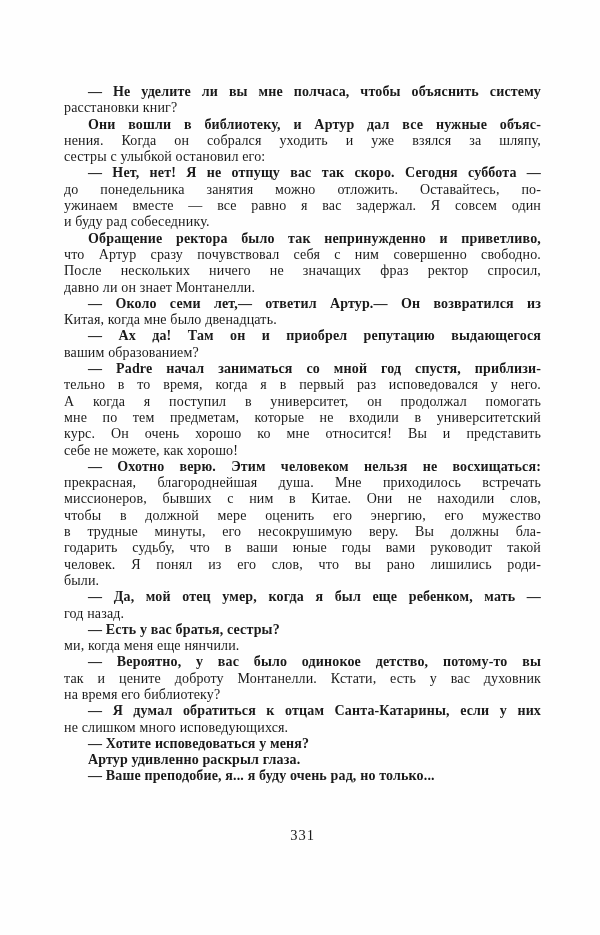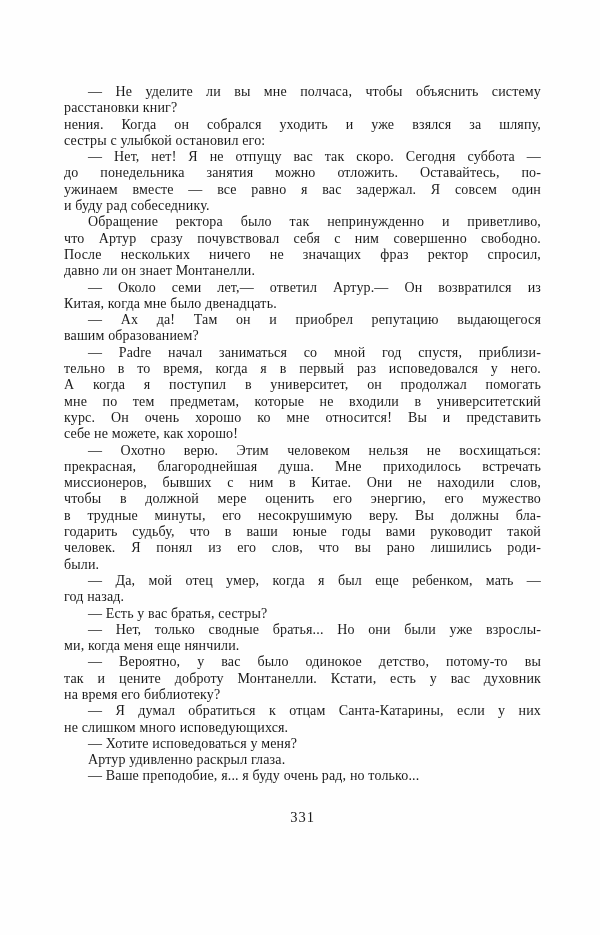--- a/index.html
+++ b/index.html
@@ -29,42 +29,44 @@
     font-size: 14px;
     line-height: 16.3px;
     letter-spacing: 0.15px;
     text-align: justify;
     text-align-last: justify;
     white-space: normal;
     overflow: visible;
   }
   .line.first {
     text-indent: 24px;
+    font-weight: bold;
   }
   .line.last {
     text-align-last: left;
   }
   .page-number {
     position: absolute;
-    top: 809px;
+    top: 827px;
     left: 64px;
     width: 477px;
     text-align: center;
     font-size: 14.5px;
     letter-spacing: 1px;
     color: #1a1a1a;
   }
 </style>
 </head>
 <body>
 
 <div class="scan-page">
   <div class="text-block" id="text-block">
       <div class="line first">— Не уделите ли вы мне полчаса, чтобы объяснить систему</div>
       <div class="line last">расстановки книг?</div>
+      <div class="line first">Они вошли в библиотеку, и Артур дал все нужные объяс-</div>
       <div class="line">нения. Когда он собрался уходить и уже взялся за шляпу,</div>
       <div class="line last">сестры с улыбкой остановил его:</div>
       <div class="line first">— Нет, нет! Я не отпущу вас так скоро. Сегодня суббота —</div>
       <div class="line">до понедельника занятия можно отложить. Оставайтесь, по-</div>
       <div class="line">ужинаем вместе — все равно я вас задержал. Я совсем один</div>
       <div class="line last">и буду рад собеседнику.</div>
       <div class="line first">Обращение ректора было так непринужденно и приветливо,</div>
       <div class="line">что Артур сразу почувствовал себя с ним совершенно свободно.</div>
       <div class="line">После нескольких ничего не значащих фраз ректор спросил,</div>
       <div class="line last">давно ли он знает Монтанелли.</div>
@@ -82,21 +84,20 @@
       <div class="line">прекрасная, благороднейшая душа. Мне приходилось встречать</div>
       <div class="line">миссионеров, бывших с ним в Китае. Они не находили слов,</div>
       <div class="line">чтобы в должной мере оценить его энергию, его мужество</div>
       <div class="line">в трудные минуты, его несокрушимую веру. Вы должны бла-</div>
       <div class="line">годарить судьбу, что в ваши юные годы вами руководит такой</div>
       <div class="line">человек. Я понял из его слов, что вы рано лишились роди-</div>
       <div class="line last">были.</div>
       <div class="line first">— Да, мой отец умер, когда я был еще ребенком, мать —</div>
       <div class="line last">год назад.</div>
       <div class="line first last">— Есть у вас братья, сестры?</div>
-      <div class="line first">— Нет, только сводные братья... Но они были уже взрослы-</div>
       <div class="line last">ми, когда меня еще нянчили.</div>
       <div class="line first">— Вероятно, у вас было одинокое детство, потому-то вы</div>
       <div class="line">так и цените доброту Монтанелли. Кстати, есть у вас духовник</div>
       <div class="line last">на время его библиотеку?</div>
       <div class="line first">— Я думал обратиться к отцам Санта-Катарины, если у них</div>
       <div class="line last">не слишком много исповедующихся.</div>
       <div class="line first last">— Хотите исповедоваться у меня?</div>
       <div class="line first last">Артур удивленно раскрыл глаза.</div>
       <div class="line first last">— Ваше преподобие, я... я буду очень рад, но только...</div>
     </div>

